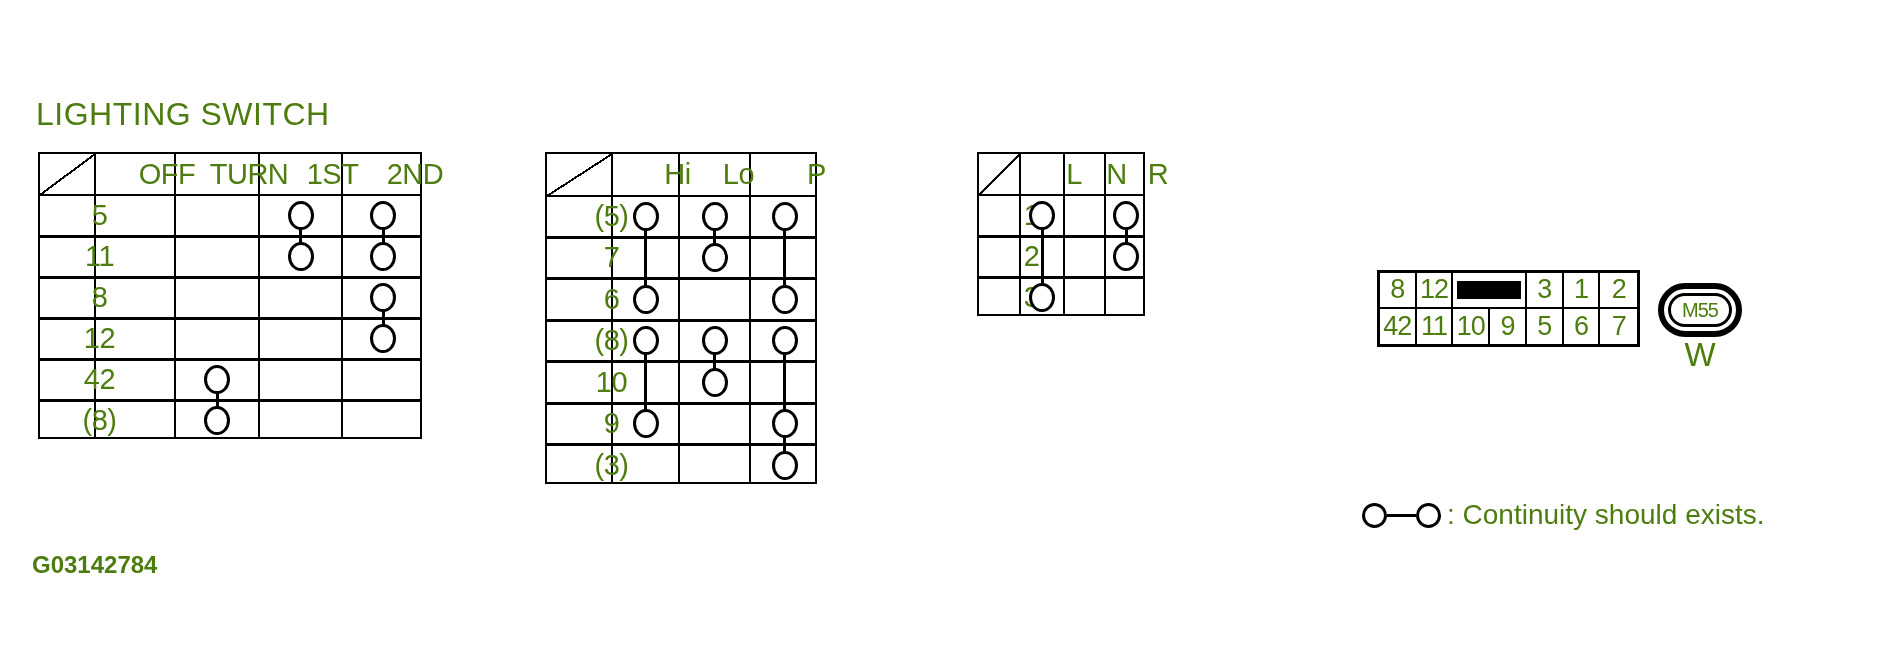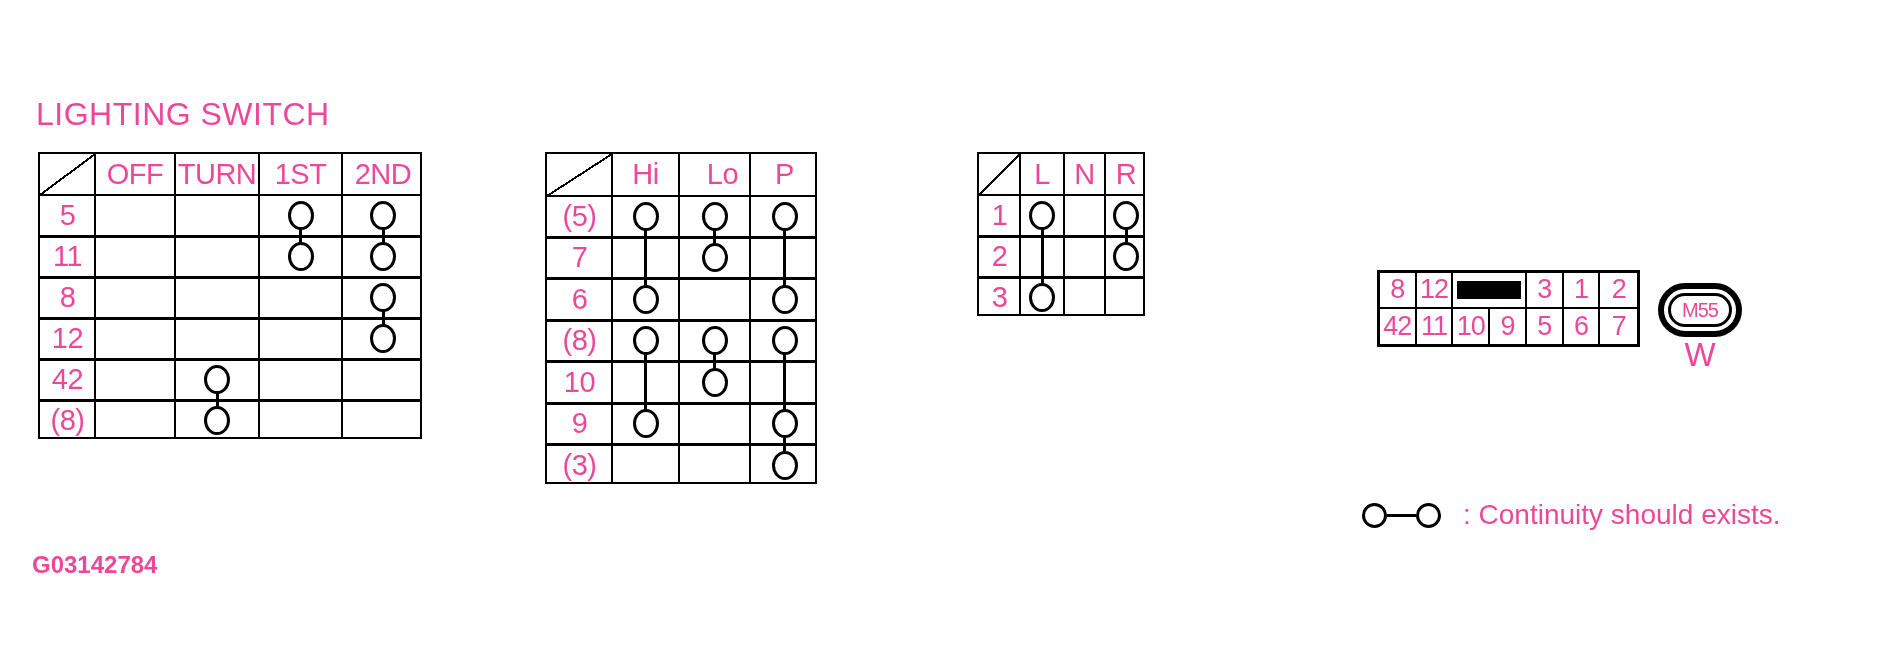--- a/index.html
+++ b/index.html
@@ -1,26 +1,26 @@
 <!DOCTYPE html>
 <html><head>
 <meta charset="utf-8">
 <style>
   html, body { margin:0; padding:0; background:#ffffff; }
   #canvas {
     position:relative; width:1895px; height:649px; background:#ffffff;
-    font-family:"Liberation Sans", sans-serif; color:#ec4899; overflow:hidden;
+    font-family:"Liberation Sans", sans-serif; color:#4d7c0f; overflow:hidden;
   }
 
   
   .ct { position:absolute; background:#fff; border:2px solid #000; box-sizing:border-box; }
   .gl { position:absolute; background:#000; z-index:1; }
   .hdr, .lbl {
     position:absolute; display:flex; align-items:center; justify-content:center;
-    font-size:29px; white-space:nowrap; z-index:1; letter-spacing:-0.5px;
+    font-size:29px; white-space:nowrap; z-index:1; letter-spacing:-0.5px;margin-left:32px;
   }
   .diag {
     position:absolute; left:0; top:0; z-index:1;
     background:linear-gradient(to bottom right,
       transparent calc(50% - 1px), #000 calc(50% - 1px),
       #000 calc(50% + 1px), transparent calc(50% + 1px));
   }
   .conn { position:absolute; width:3px; background:#000; z-index:2; }
   .circ {
     position:absolute; width:26px; height:29px; box-sizing:border-box;
@@ -58,21 +58,21 @@
     text-align:center; font-size:33px;
   }
 
   
   #legend { position:absolute; left:1362px; top:499px; display:flex; align-items:center; }
   .lg-circle {
     width:25px; height:25px; box-sizing:border-box;
     border:3px solid #000; border-radius:50%; background:#fff;
   }
   .lg-line { width:29px; height:3px; background:#000; }
-  .lg-text { margin-left:22px; font-size:28px; white-space:nowrap; }
+  .lg-text { margin-left:6px; font-size:28px; white-space:nowrap; }
 
   
   #figure-id { position:absolute; left:32px; top:551px; font-size:24px; font-weight:bold; }
 </style>
 </head>
 <body>
 
 <div id="canvas">
 
   <div class="table-title" id="title-0">
@@ -120,21 +120,21 @@
       <div class="gl" style="left: 202px; top: 0px; width: 2px; height: 100%;"></div>
       <div class="gl" style="left: 0px; top: 40.5px; width: 100%; height: 2px;"></div>
       <div class="gl" style="left: 0px; top: 81.5px; width: 100%; height: 3px;"></div>
       <div class="gl" style="left: 0px; top: 123px; width: 100%; height: 3px;"></div>
       <div class="gl" style="left: 0px; top: 164.5px; width: 100%; height: 3px;"></div>
       <div class="gl" style="left: 0px; top: 206px; width: 100%; height: 3px;"></div>
       <div class="gl" style="left: 0px; top: 247.5px; width: 100%; height: 3px;"></div>
       <div class="gl" style="left: 0px; top: 289px; width: 100%; height: 3px;"></div>
       <div class="diag" style="width: 65px; height: 41.5px;"></div>
       <div class="hdr" style="left: 65px; top: 0px; width: 67px; height: 41.5px;">Hi</div>
-      <div class="hdr" style="left: 140px; top: 0px; width: 71px; height: 41.5px;">Lo</div>
+      <div class="hdr" style="left: 124px; top: 0px; width: 71px; height: 41.5px;">Lo</div>
       <div class="hdr" style="left: 203px; top: 0px; width: 69px; height: 41.5px;">P</div>
       <div class="lbl" style="left: 0px; top: 41.5px; width: 65px; height: 41.5px;">(5)</div>
       <div class="lbl" style="left: 0px; top: 83px; width: 65px; height: 41.5px;">7</div>
       <div class="lbl" style="left: 0px; top: 124.5px; width: 65px; height: 41.5px;">6</div>
       <div class="lbl" style="left: 0px; top: 166px; width: 65px; height: 41.5px;">(8)</div>
       <div class="lbl" style="left: 0px; top: 207.5px; width: 65px; height: 41.5px;">10</div>
       <div class="lbl" style="left: 0px; top: 249px; width: 65px; height: 41.5px;">9</div>
       <div class="lbl" style="left: 0px; top: 290.5px; width: 65px; height: 41.5px;">(3)</div>
       <div class="conn" style="left: 97px; top: 62.25px; height: 83px;"></div>
       <div class="conn" style="left: 166px; top: 62.25px; height: 41.5px;"></div>

